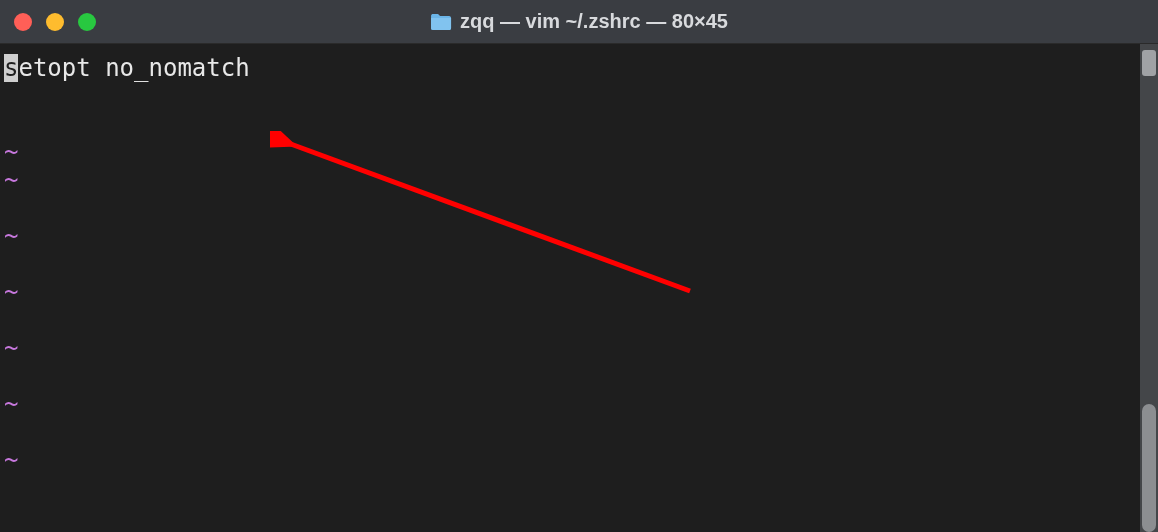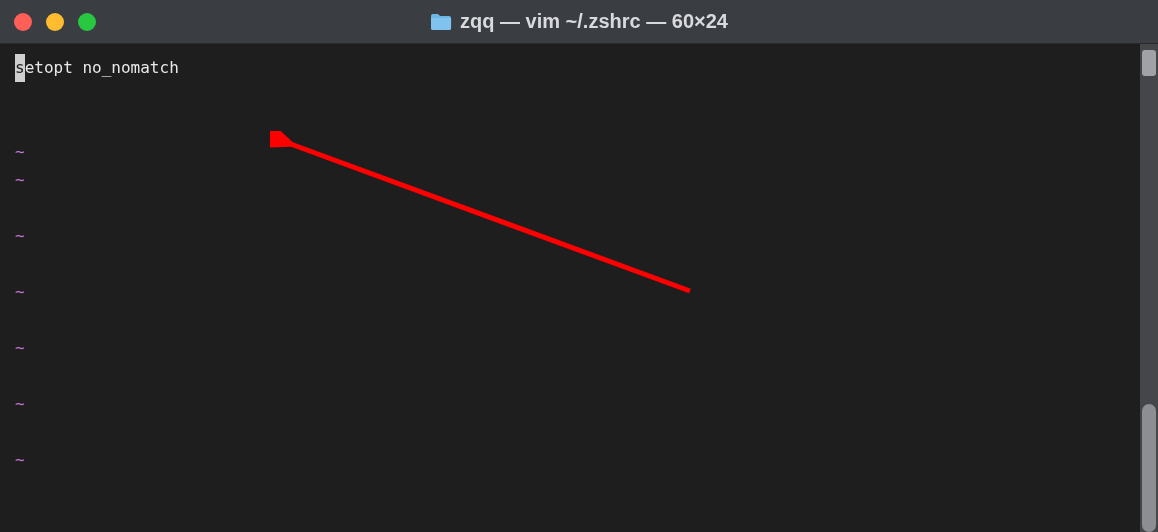--- a/index.html
+++ b/index.html
@@ -54,23 +54,23 @@
       font-family: -apple-system, BlinkMacSystemFont, "Helvetica Neue", Arial, sans-serif;
       font-size: 20px;
       font-weight: 600;
     }
     .folder-icon {
       width: 22px;
       height: 18px;
     }
     .terminal-area {
       position: relative;
-      padding: 10px 0 0 15px;
+      padding: 10px 0 0 4px;
       color: #e8e8e8;
-      font-size: 16px;
+      font-size: 24px;
       line-height: 28px;
       height: calc(100% - 44px);
     }
     .line {
       white-space: pre;
       font-family: "SF Mono", Menlo, Monaco, Consolas, monospace;
     }
     .cursor-block {
       background: #cfcfcf;
       color: #1e1e1e;
@@ -120,21 +120,21 @@
   <div class="traffic-lights">
     <div class="traffic-light tl-red"></div>
     <div class="traffic-light tl-yellow"></div>
     <div class="traffic-light tl-green"></div>
   </div>
   <div class="title-center">
     <svg class="folder-icon" viewBox="0 0 22 18">
       <path d="M1 3 C1 1.5 2 1 3 1 L8 1 L10 3 L19 3 C20.5 3 21 4 21 5 L21 15 C21 16.5 20 17 19 17 L3 17 C1.5 17 1 16 1 15 Z" fill="#6bb5e8"></path>
       <path d="M1 5 L21 5 L21 15 C21 16.5 20 17 19 17 L3 17 C1.5 17 1 16 1 15 Z" fill="#81c3ef"></path>
     </svg>
-    <span>zqq — vim ~/.zshrc — 60×24</span>
+    <span>zqq — vim ~/.zshrc — 80×45</span>
   </div>
 </div>
 
 <div class="terminal-area">
   <div class="line"><span class="cursor-block">s</span><span>etopt no_nomatch</span></div>
   <div class="line">&nbsp;</div>
   <div class="line">&nbsp;</div>
   <div class="line tilde">~</div>
   <div class="line tilde">~</div>
   <div class="line">&nbsp;</div>

